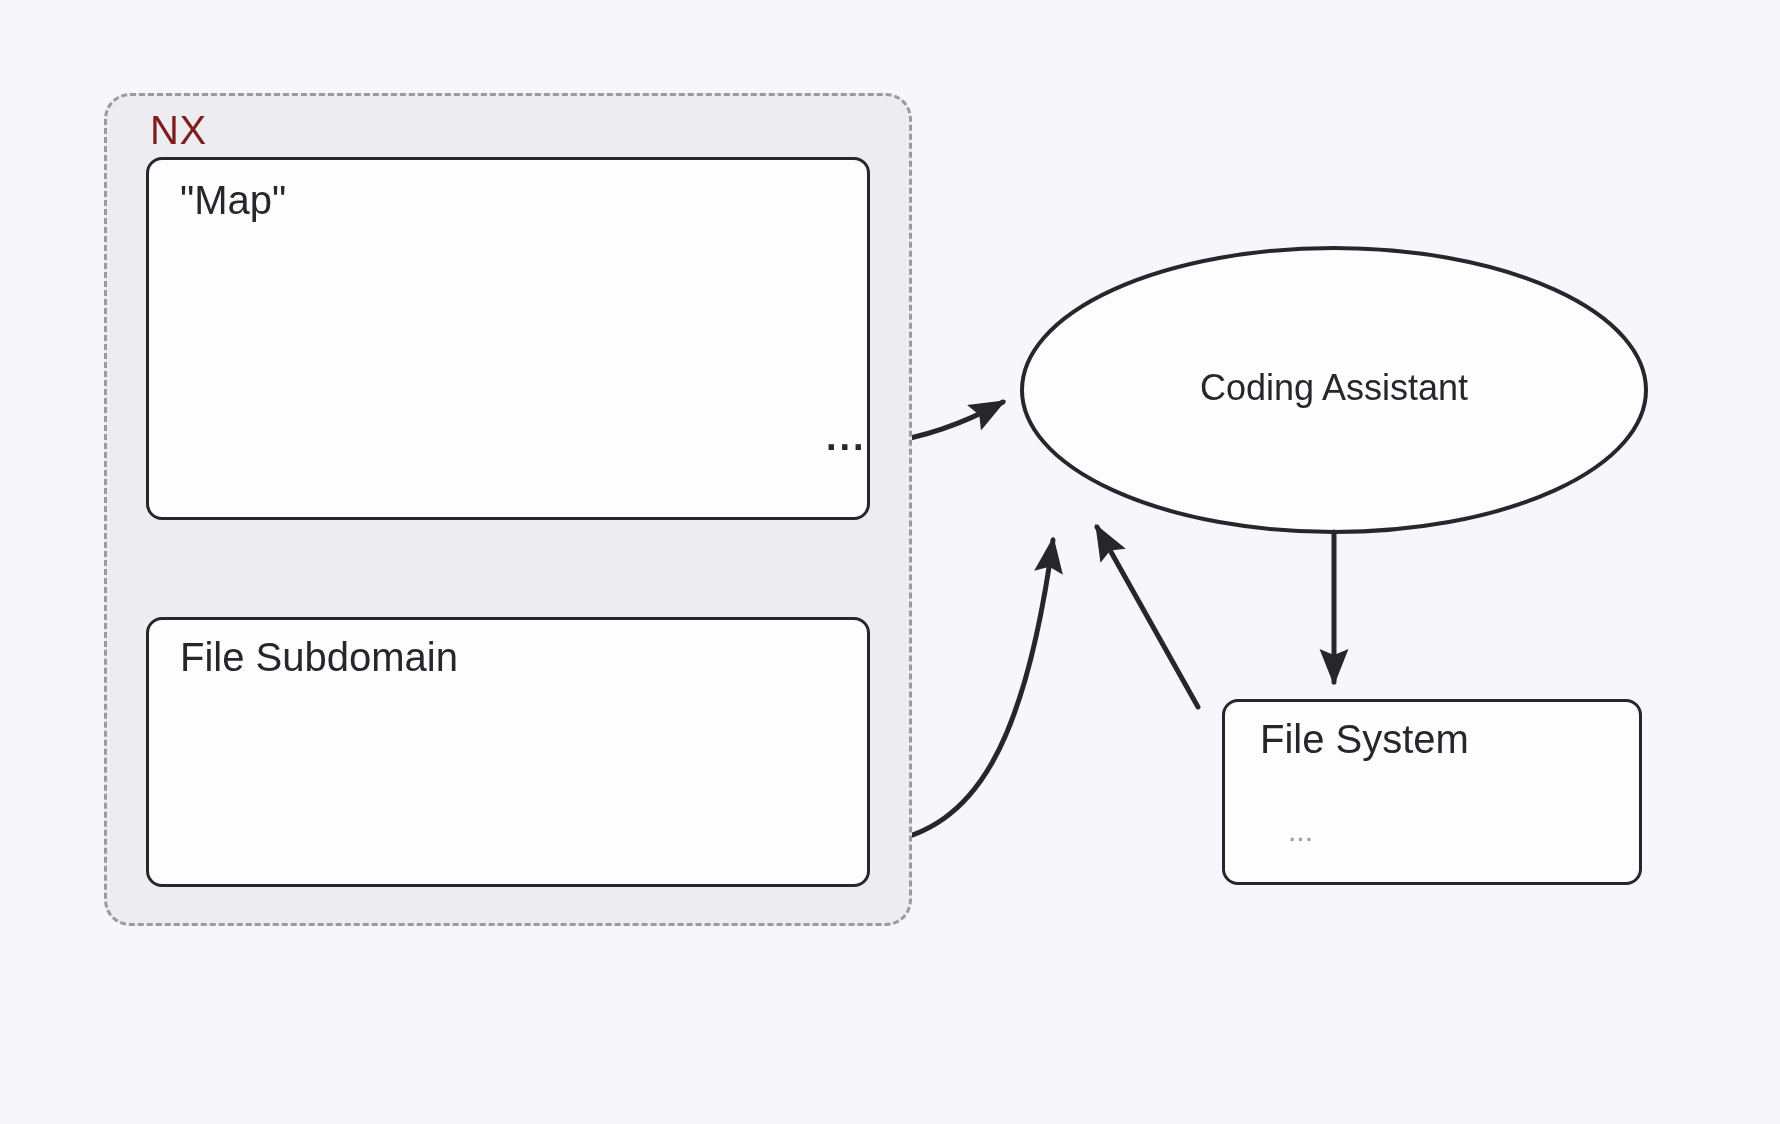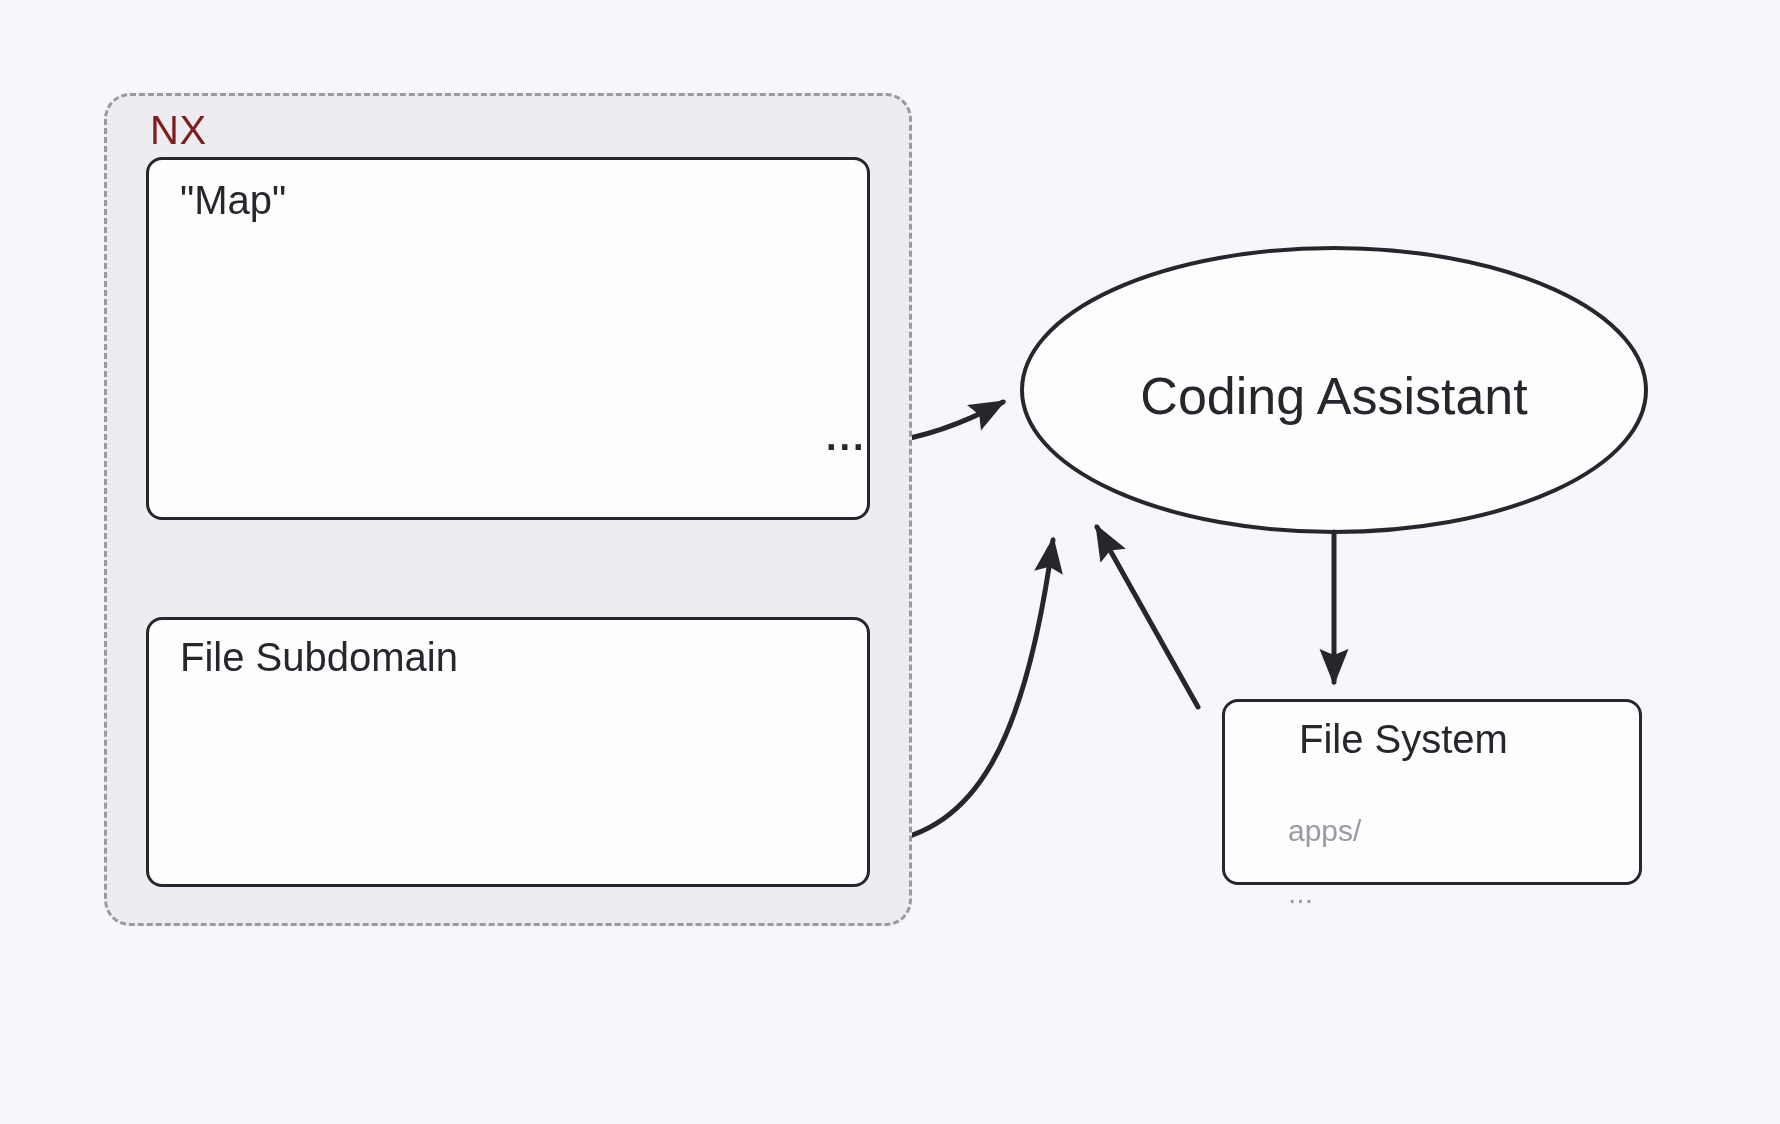--- a/index.html
+++ b/index.html
@@ -63,42 +63,42 @@
   
   .map-card { left: 146px; top: 157px; width: 724px; height: 363px; }
   .map-title { left: 180px; top: 180px; }
 
   
   .bank-card { left: 146px; top: 617px; width: 724px; height: 270px; }
   .bank-title { left: 180px; top: 637px; }
 
   
   .fs-card { left: 1222px; top: 699px; width: 420px; height: 186px; }
-  .fs-title { left: 1260px; top: 719px; margin-left: 39px; }
+  .fs-title { left: 1260px; top: 719px; }
   .fs-items {
     position: absolute;
     left: 1288px;
     top: 800px;
     width: 300px;
   }
   .fs-item {
     font-size: 30px;
     color: #9a9aa2;
     line-height: 62px;
     white-space: nowrap;
   }
 
   
   .assistant-label {
     position: absolute;
     left: 1024px;
     top: 370px;
     width: 620px;
     text-align: center;
-    font-size: 52px;
+    font-size: 36px;
     color: #26262c;
     line-height: 1;
     white-space: nowrap;
     pointer-events: none;
   }
 
   
   .map-ellipsis {
     position: absolute;
     left: 826px;
@@ -172,15 +172,14 @@
 <div class="map-ellipsis">...</div>
 
 <div class="card bank-card"></div>
 <div class="card-title bank-title">File Subdomain</div>
 
 <div class="assistant-label">Coding Assistant</div>
 
 <div class="card fs-card"></div>
 <div class="card-title fs-title">File System</div>
 <div class="fs-items">
-  <div class="fs-item">apps/</div>
   <div class="fs-item">...</div>
 </div>
 
 </body></html>

